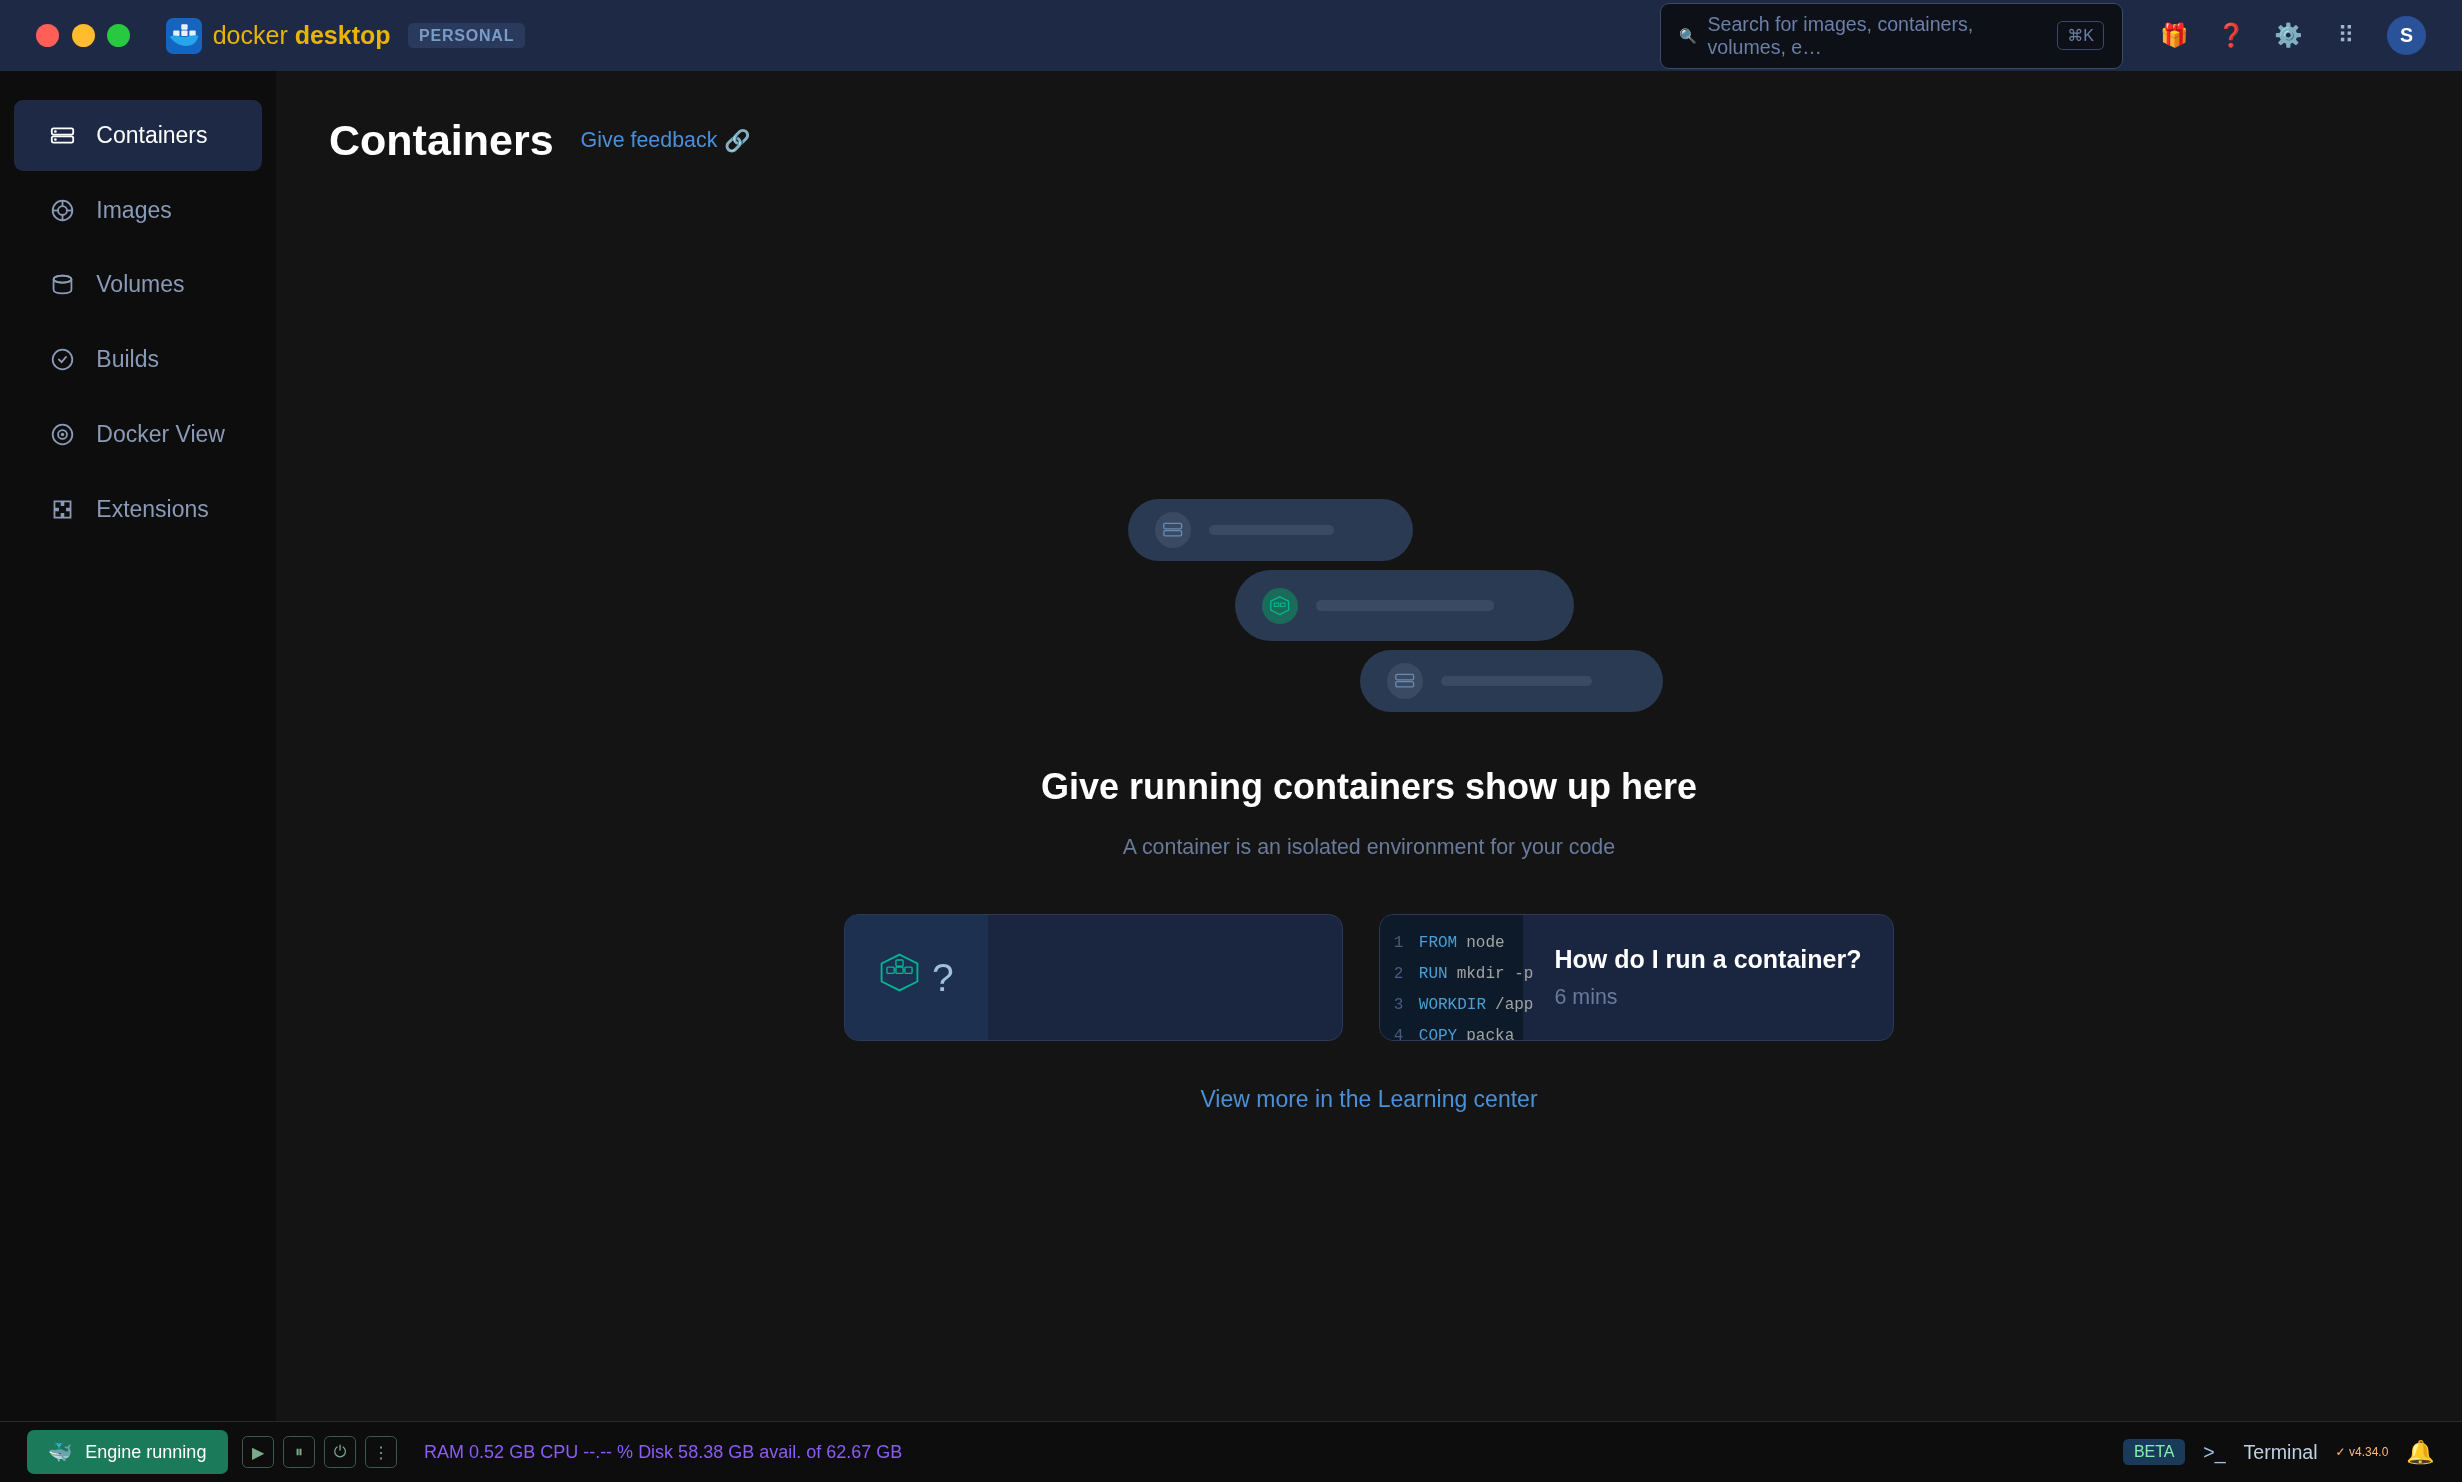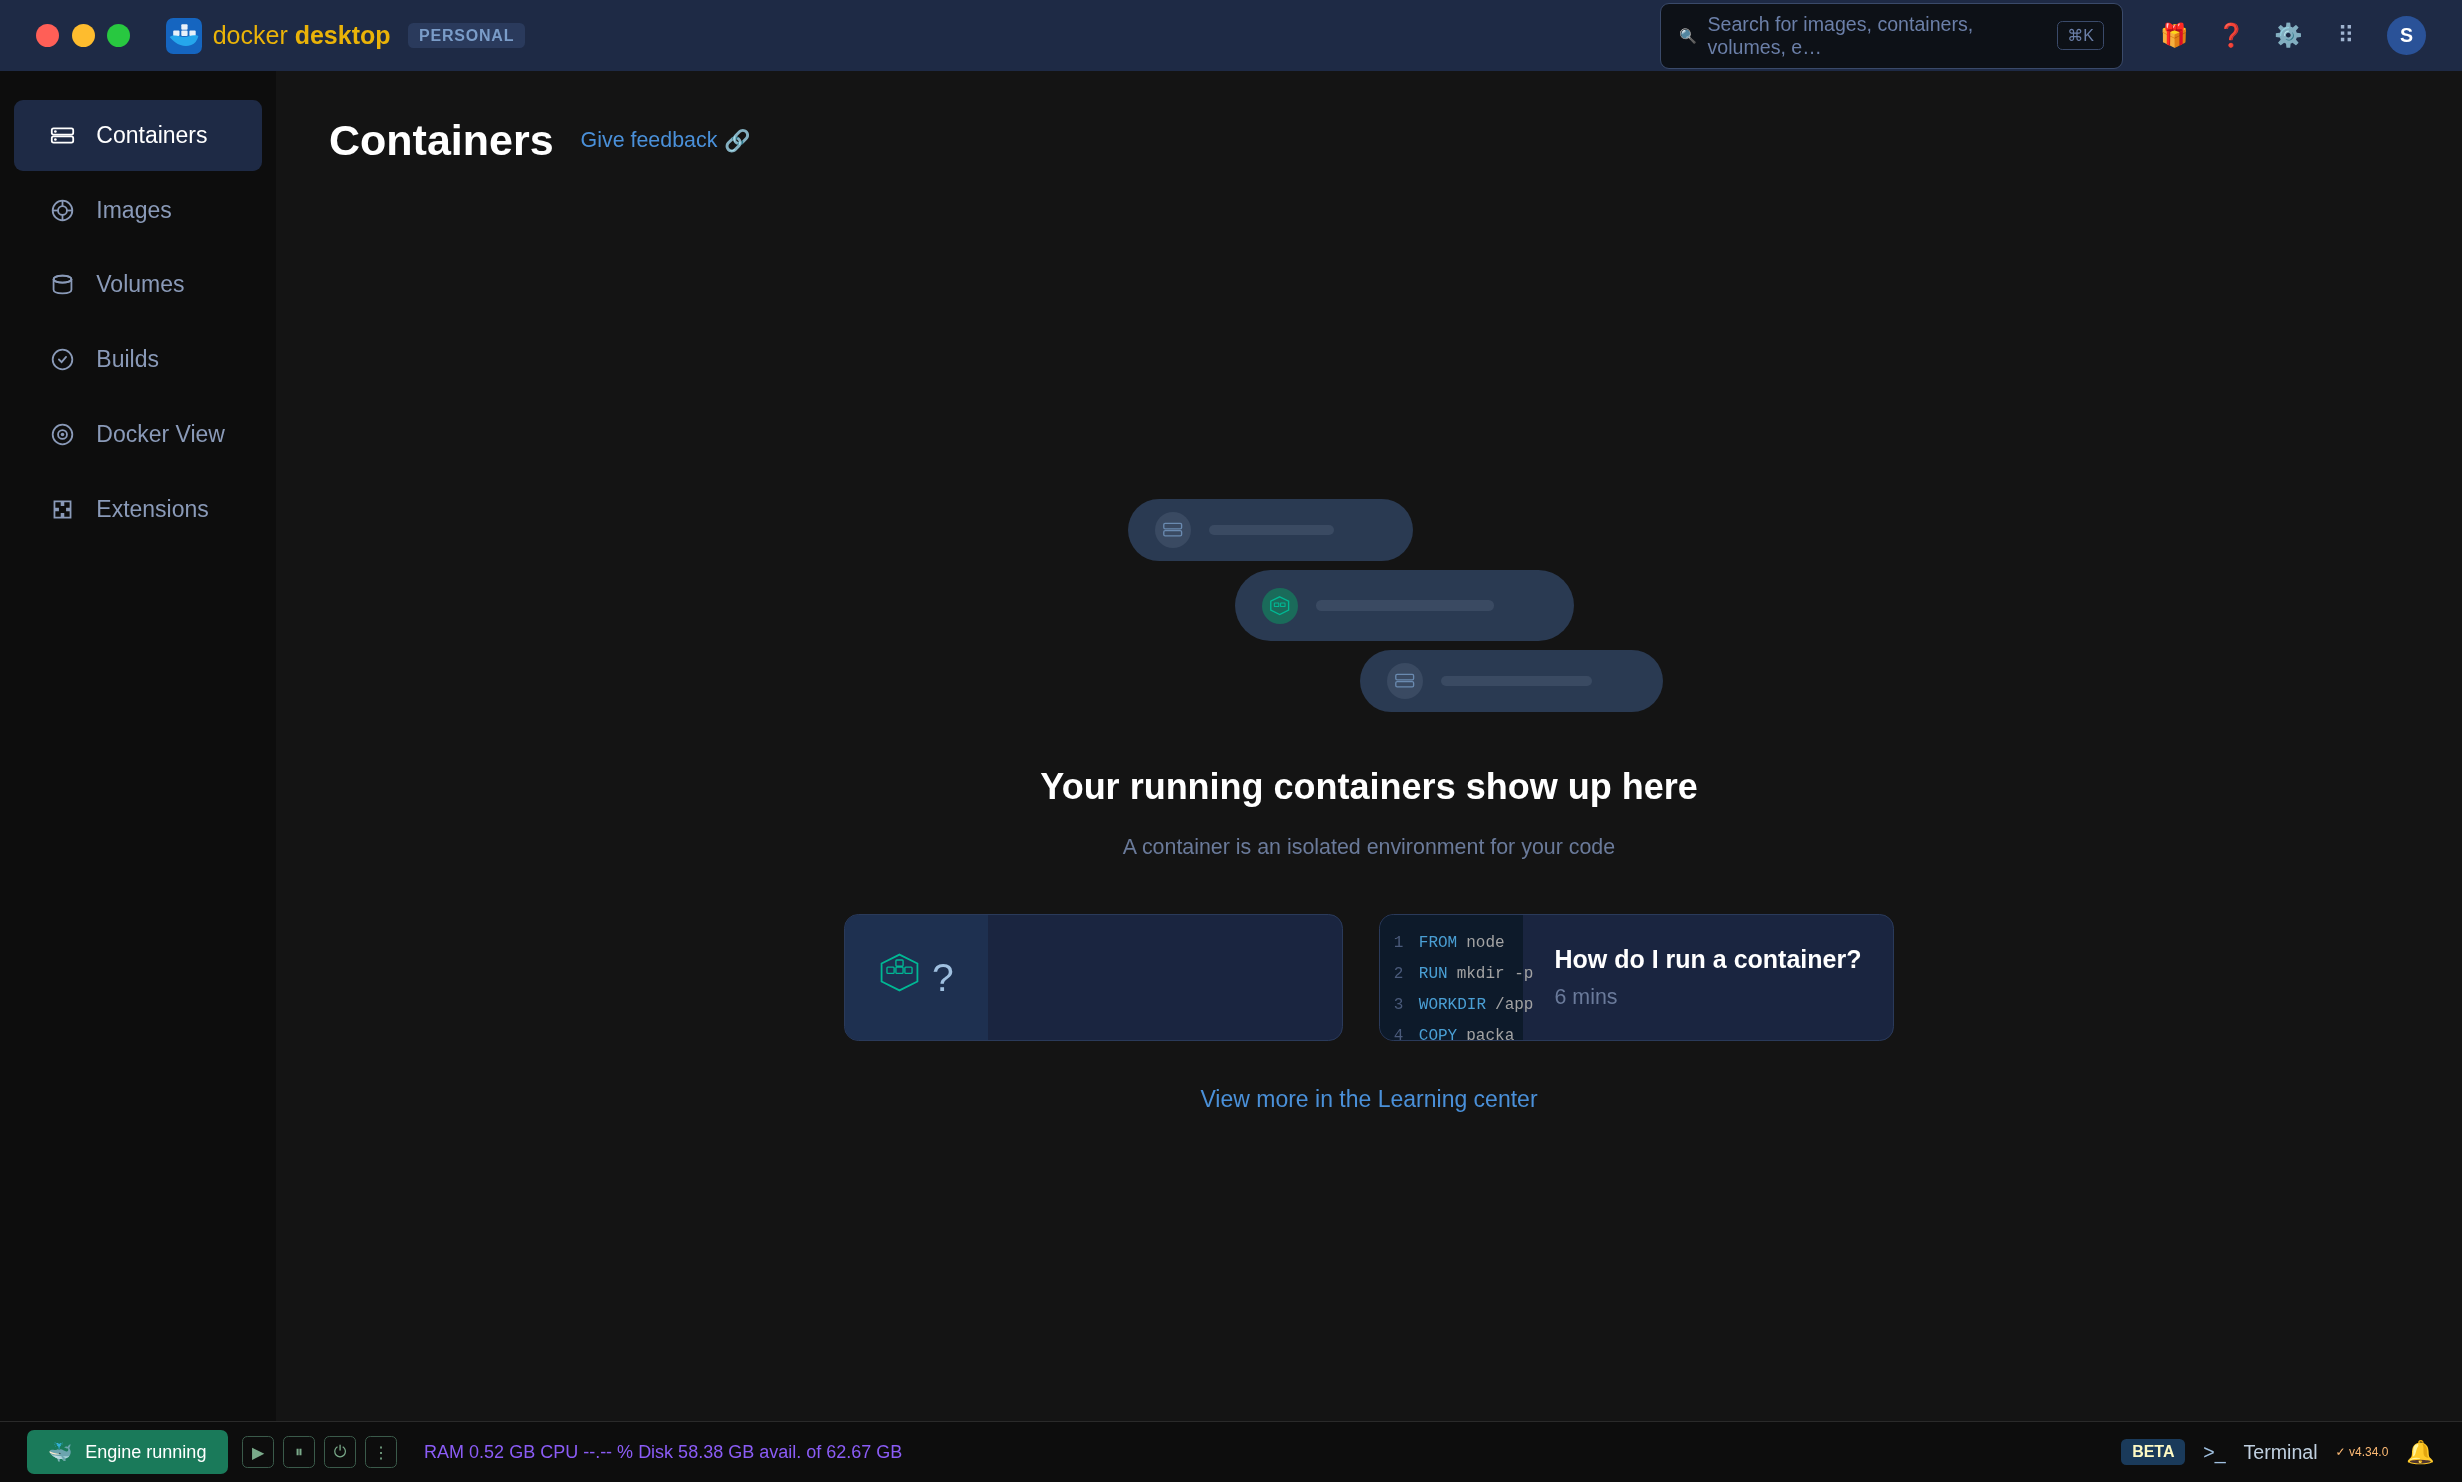--- a/index.html
+++ b/index.html
@@ -397,25 +397,25 @@
     .statusbar-spacer { flex: 1; }
     .terminal-area {
       display: flex;
       align-items: center;
       gap: 18px;
       color: #6a7a8a;
       font-size: 18px;
     }
     .beta-badge {
       background: #1a3a5a;
-      color: #fef9c3;
+      color: #86efac;
       padding: 3.6px 10.7px;
       border-radius: 5.3px;
       font-size: 16px;
-      font-weight: 700;
+      font-weight: 400;
     }
     .terminal-label {
       color: #c0d0e0;
       font-size: 19.6px;
     }
     .version-info {
       color: #fdba74;
       font-size: 12px;
     }
     .bell-icon {
@@ -563,21 +563,21 @@
           <div class="pill-icon">
             <svg width="21.4" height="21.4" viewBox="0 0 24 24" fill="none">
               <rect x="2" y="5" width="20" height="6" rx="1.5" stroke="#6a8ab0" stroke-width="1.5" fill="none"></rect>
               <rect x="2" y="13" width="20" height="6" rx="1.5" stroke="#6a8ab0" stroke-width="1.5" fill="none"></rect>
             </svg>
           </div>
           <div class="pill-line" style="width: 151px;"></div>
         </div>
       </div>
 
-      <h2 class="empty-title">Your running containers show up here</h2>
+      <h2 class="empty-title">Give running containers show up here</h2>
       <p class="empty-subtitle">A container is an isolated environment for your code</p>
 
       <div class="learning-cards">
 
         <div class="learning-card">
           <div class="card-icon-area">
             <span style="font-size:41px;">
               <svg width="43" height="43" viewBox="0 0 48 48" fill="none">
                 <polygon points="24,4 44,14 44,34 24,44 4,34 4,14" stroke="#00b894" stroke-width="2" fill="none"></polygon>
                 <rect x="10" y="18" width="8" height="7" rx="1" stroke="#00b894" stroke-width="1.5" fill="none"></rect>

